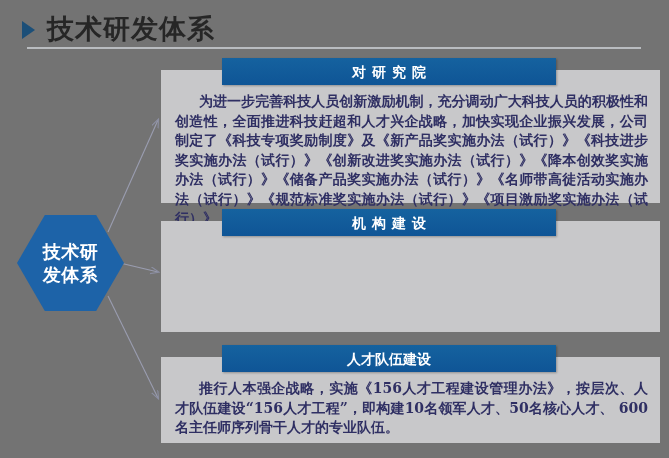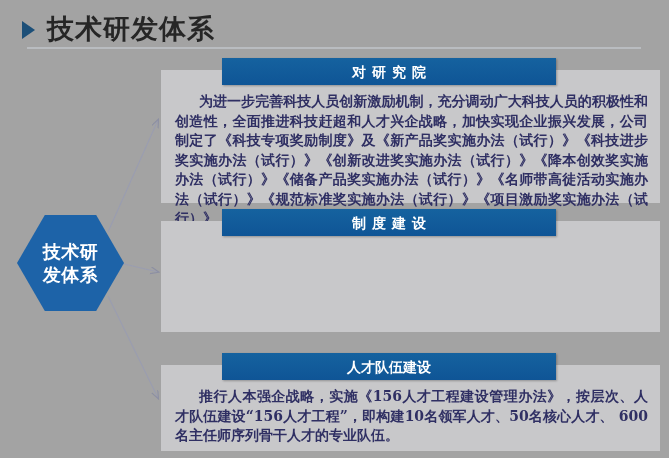--- a/index.html
+++ b/index.html
@@ -12,21 +12,21 @@
     background: #ffffff;
     font-family: "DejaVu Sans", "Liberation Sans", sans-serif;
     overflow: hidden;
     position: relative;
   }
   #slide {
     position: absolute;
     left: 0; top: 0;
     width: 669px;
     height: 458px;
-    background: #a3a3a3;
+    background: #737373;
   }
 
   
   #title-row {
     position: absolute;
     left: 22px;
     top: 12px;
     display: flex;
     align-items: center;
     height: 34px;
@@ -89,21 +89,21 @@
 
   
   .panel {
     position: absolute;
     left: 161px;
     width: 499px;
     background: #c8c8ca;
   }
   #panel-0 { top: 70px;  height: 133px; }
   #panel-1 { top: 221px; height: 111px; }
-  #panel-2 { top: 365px; height: 86px; text-decoration: underline; }
+  #panel-2 { top: 357px; height: 86px; text-decoration: underline; }
 
   .panel-header {
     position: absolute;
     left: 61px;
     top: -12px;
     width: 334px;
     height: 27px;
     background: #125a9e;
     background: linear-gradient(180deg, #15629f 0%, #0f5596 100%);
     box-shadow: 1px 1px 2px rgba(0,0,0,0.28);
@@ -166,21 +166,21 @@
 
   <div class="panel" id="panel-0">
     <div class="panel-header spaced">
       <span class="panel-header-text">对研究院</span>
     </div>
     <div class="panel-body">为进一步完善科技人员创新激励机制，充分调动广大科技人员的积极性和创造性，全面推进科技赶超和人才兴企战略，加快实现企业振兴发展，公司制定了《科技专项奖励制度》及《新产品奖实施办法（试行）》《科技进步奖实施办法（试行）》《创新改进奖实施办法（试行）》《降本创效奖实施办法（试行）》《储备产品奖实施办法（试行）》《名师带高徒活动实施办法（试行）》《规范标准奖实施办法（试行）》《项目激励奖实施办法（试行）》。</div>
   </div>
 
   <div class="panel" id="panel-1">
     <div class="panel-header spaced">
-      <span class="panel-header-text">制度建设</span>
+      <span class="panel-header-text">机构建设</span>
     </div>
   </div>
 
   <div class="panel" id="panel-2">
     <div class="panel-header">
       <span class="panel-header-text">人才队伍建设</span>
     </div>
     <div class="panel-body">推行人本强企战略，实施《156人才工程建设管理办法》，按层次、人才队伍建设“156人才工程”，即构建10名领军人才、50名核心人才、 600名主任师序列骨干人才的专业队伍。</div>
   </div>
 

